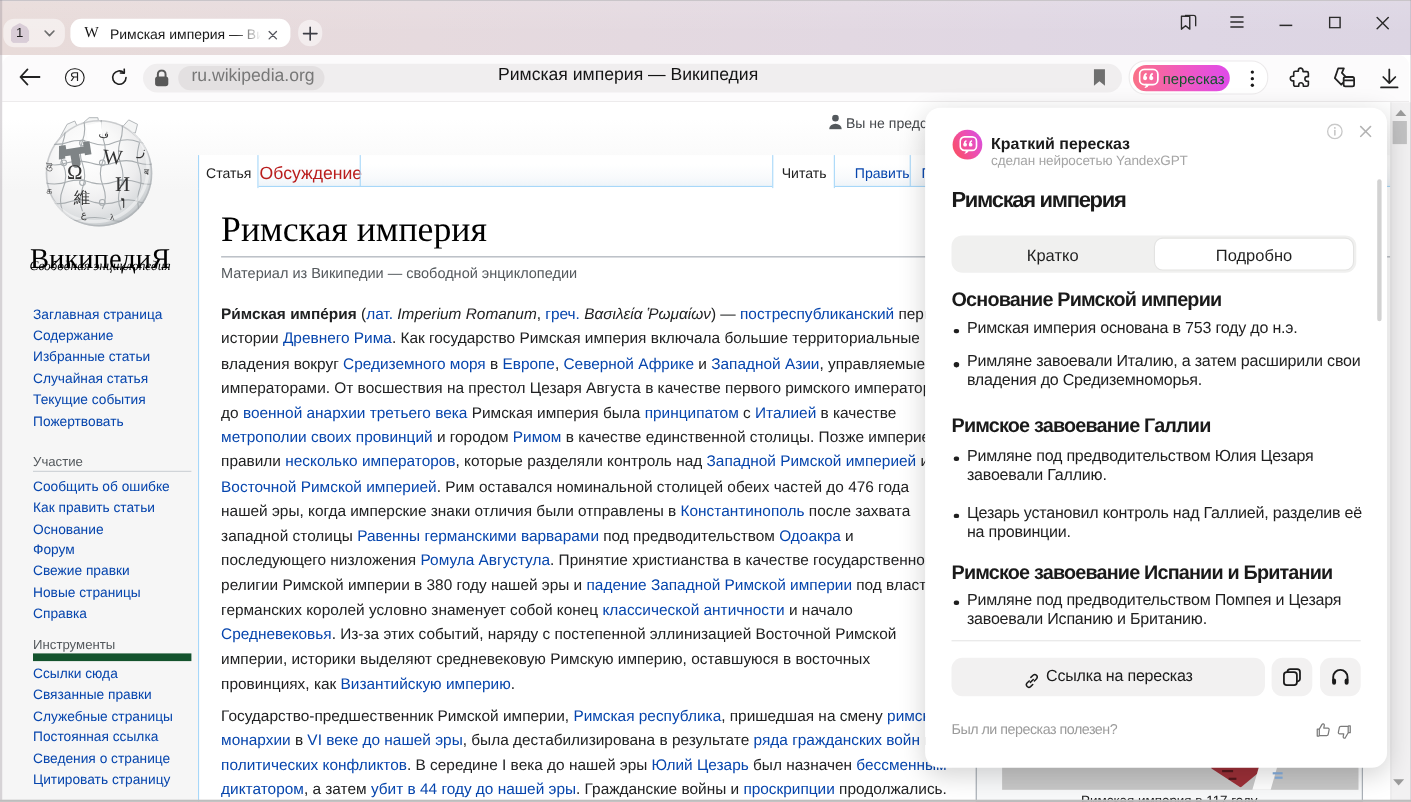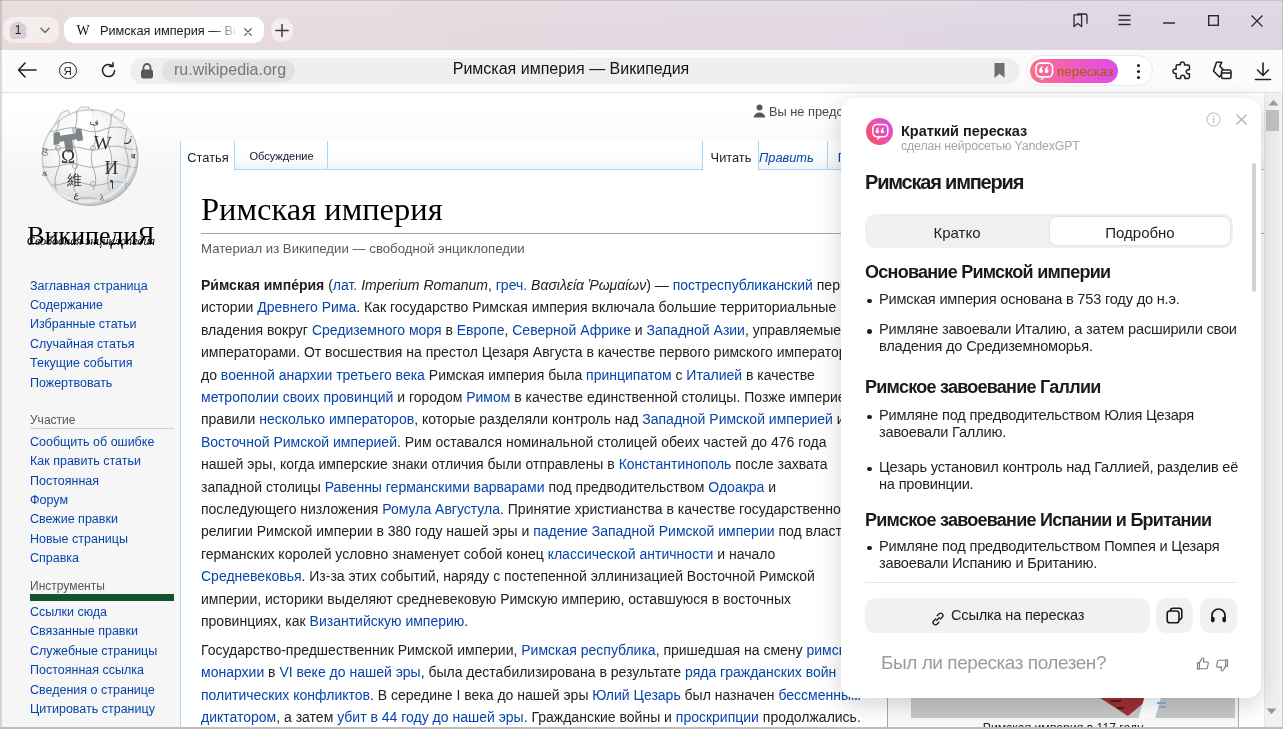--- a/index.html
+++ b/index.html
@@ -86,21 +86,21 @@
     <svg class="abs" style="left:1033px;top:12px" width="19" height="18" viewBox="0 0 19 18">
       <rect x="1" y="1.1" width="16.6" height="13.8" rx="4.4" fill="none" stroke="#fff" stroke-width="1.6"></rect>
       <path d="M6.2 14.2 q1.2 2.6 -1.2 4 q3.8 -0.4 4.8 -3.6 Z" fill="#fff"></path>
       <g fill="#fff">
         <circle cx="6" cy="9" r="1.9"></circle>
           <path d="M4.6 8.2 Q4.4 5.4 7 4.2 l0.7 1.3 Q6 6.4 6.4 8.2 Z"></path>
         <circle cx="11.6" cy="9" r="1.9"></circle>
           <path d="M10.2 8.2 Q10 5.4 12.6 4.2 l0.7 1.3 Q11.6 6.4 12 8.2 Z"></path>
       </g>
     </svg>
-    <div class="abs" style="left:1055px;top:14px;font-size:13.5px;color:#a16207;line-height:16px;">пересказ</div>
+    <div class="abs" style="left:1055px;top:14px;font-size:13.5px;color:#14532d;line-height:16px;">пересказ</div>
     <div class="abs" style="left:1135px;top:14px;width:3.2px;height:3.2px;border-radius:50%;background:#1a1a1a;box-shadow:0 6px 0 #1a1a1a,0 12px 0 #1a1a1a;"></div>
 
     <svg class="abs" style="left:1170px;top:11px" width="21" height="21" viewBox="0 0 24 24">
         <path d="M9.5 3.5 a2.4 2.4 0 0 1 4.8 0 v1.2 h4 a1.6 1.6 0 0 1 1.6 1.6 v3.6 h-1.2 a2.4 2.4 0 0 0 0 4.8 h1.2 v3.6 a1.6 1.6 0 0 1 -1.6 1.6 h-3.6 v-1.2 a2.4 2.4 0 0 0 -4.8 0 v1.2 H6.3 a1.6 1.6 0 0 1 -1.6 -1.6 v-4 H3.5 a2.4 2.4 0 0 1 0 -4.8 h1.2 v-3.6 a1.6 1.6 0 0 1 1.6 -1.6 h3.2 Z" fill="none" stroke="#222" stroke-width="1.7" stroke-linejoin="round"></path>
       </svg>
 
     <svg class="abs" style="left:1209px;top:11px" width="22" height="21" viewBox="0 0 22 21">
         <path d="M5.5 1.2 h5.2 l-1.8 4 5 5.2 -5.6 5.6 -5.8 -6 Z" fill="none" stroke="#222" stroke-width="1.6" stroke-linejoin="round"></path>
         <rect x="10.5" y="9" width="9.5" height="8.5" rx="1.5" fill="#fcfbfc" stroke="#222" stroke-width="1.6"></rect>
         <path d="M10.5 12 h9.5" stroke="#222" stroke-width="1.6"></path>
@@ -185,21 +185,21 @@
         <div>Содержание</div>
         <div>Избранные статьи</div>
         <div>Случайная статья</div>
         <div>Текущие события</div>
         <div>Пожертвовать</div>
     </div>
     <div class="abs" style="left:30px;top:320.5px;width:144px;font-size:12px;color:#54595d;border-bottom:1px solid #cdd1d5;line-height:13px;padding-bottom:1.5px;">Участие</div>
     <div class="abs" style="left:30px;top:339.7px;font-size:12.5px;line-height:19.4px;color:#0645ad;">
       <div>Сообщить об ошибке</div>
         <div>Как править статьи</div>
-        <div>Постоянная</div>
+        <div>Основание</div>
         <div>Форум</div>
         <div>Свежие правки</div>
         <div>Новые страницы</div>
         <div>Справка</div>
     </div>
     <div class="abs" style="left:30px;top:486.7px;width:144px;font-size:12px;color:#54595d;border-bottom:7px solid #14532d;line-height:13px;padding-bottom:1.5px;">Инструменты</div>
     <div class="abs" style="left:30px;top:510px;font-size:12.5px;line-height:19.4px;color:#0645ad;">
       <div>Ссылки сюда</div>
         <div>Связанные правки</div>
         <div>Служебные страницы</div>
@@ -212,25 +212,25 @@
       <svg width="13" height="14" viewBox="0 0 13 14">
           <circle cx="6.5" cy="3.4" r="3" fill="#54595d"></circle>
           <path d="M0.8 13.5 a5.7 5 0 0 1 11.4 0 Z" fill="#54595d"></path>
         </svg>
     </div>
     <div class="abs" style="left:769px;top:11px;font-size:12.8px;color:#46494d;white-space:nowrap;">Вы не представились системе</div>
 
     <div class="abs" style="left:181px;top:48px;width:1083px;height:29px;background:linear-gradient(#ffffff 30%,#f8fafc 75%,#eef4f9);border-bottom:1px solid #a7d7f9;"></div>
     <div class="abs" style="left:180px;top:48px;width:55px;height:30px;background:#fff;border-left:1px solid #a7d7f9;border-right:1px solid #a7d7f9;"></div>
     <div class="abs" style="left:181px;top:56.5px;width:54px;text-align:center;font-size:12.8px;color:#222;">Статья</div>
-    <div class="abs" style="left:236px;top:56.5px;width:91px;text-align:center;font-size:11px;color:#0f172a;">Обсуждение</div>
+    <div class="abs" style="left:236px;top:56.5px;width:91px;text-align:center;font-size:16px;color:#b91c1c;">Обсуждение</div>
     <div class="abs" style="left:327px;top:48px;width:1px;height:29px;background:#a7d7f9;"></div>
     <div class="abs" style="left:702px;top:48px;width:57px;height:30px;background:#fff;border-left:1px solid #a7d7f9;border-right:1px solid #a7d7f9;"></div>
     <div class="abs" style="left:703px;top:56.5px;width:56px;text-align:center;font-size:12.8px;color:#222;">Читать</div>
-    <div class="abs" style="left:759px;top:56.5px;width:68px;text-align:left;font-size:12.8px;color:#0645ad;font-style:italic;">Править</div>
+    <div class="abs" style="left:759px;top:56.5px;width:68px;text-align:right;font-size:12.8px;color:#0645ad;">Править</div>
     <div class="abs" style="left:827px;top:48px;width:1px;height:29px;background:#a7d7f9;"></div>
     <div class="abs" style="left:828px;top:56.5px;width:50px;text-align:center;font-size:12.8px;color:#0645ad;">Пере</div>
 
     <div class="abs" style="left:201px;top:99px;font-family:'Liberation Serif',serif;font-size:32.5px;line-height:34px;color:#000;">Римская империя</div>
     <div class="abs" style="left:201px;top:139.5px;width:1063px;border-top:1px solid #a2a9b1;"></div>
     <div class="abs" style="left:201px;top:148px;font-size:13.2px;color:#54595d;">Материал из Википедии — свободной энциклопедии</div>
 
     <div class="abs" id="para1" style="left:201px;top:181px;font-size:14px;line-height:22.4px;color:#202122;white-space:nowrap;">
 <b>Ри́мская импе́рия</b> (<a>лат.</a> <i>Imperium Romanum</i>, <a>греч.</a> <i>Βασιλεία Ῥωμαίων</i>) — <a>постреспубликанский</a> период<br>
 истории <a>Древнего Рима</a>. Как государство Римская империя включала большие территориальные<br>
@@ -331,21 +331,21 @@
     <svg class="abs" style="left:325px;top:509px" width="17" height="17" viewBox="0 0 17 17">
         <rect x="1.2" y="4" width="11.8" height="11.8" rx="2.6" fill="none" stroke="#1a1a1a" stroke-width="1.6"></rect>
         <path d="M4.4 4 V3.8 a2.6 2.6 0 0 1 2.6 -2.6 h6.2 a2.6 2.6 0 0 1 2.6 2.6 v6.2 a2.6 2.6 0 0 1 -2.6 2.6 h-0.2" fill="none" stroke="#1a1a1a" stroke-width="1.6"></path>
       </svg>
     <div class="abs" style="left:359px;top:500.4px;width:37px;height:34.3px;border-radius:10px;background:#f2f1f1;"></div>
     <svg class="abs" style="left:368px;top:508px" width="19" height="19" viewBox="0 0 19 19">
         <path d="M3 12 v-2.5 a6.5 6.5 0 0 1 13 0 V12" fill="none" stroke="#1a1a1a" stroke-width="1.7" stroke-linecap="round"></path>
         <rect x="2" y="10.8" width="3.6" height="5.6" rx="1.8" fill="#1a1a1a"></rect>
         <rect x="13.4" y="10.8" width="3.6" height="5.6" rx="1.8" fill="#1a1a1a"></rect>
       </svg>
-    <div class="abs" style="left:24px;top:557.4px;font-size:19px;letter-spacing:-0.45px;color:#9b9b9b;line-height:15px;margin-left:16px;">Был ли пересказ полезен?</div>
+    <div class="abs" style="left:24px;top:557.4px;font-size:13px;letter-spacing:-0.45px;color:#9b9b9b;line-height:15px;">Был ли пересказ полезен?</div>
     <svg class="abs" style="left:354px;top:558px" width="15" height="15" viewBox="0 0 24 24">
         <path d="M7 10 v11 M7 11 h-3 v10 h3 M7 11 l4 -7 a1.8 1.8 0 0 1 3.3 1 l-0.8 4.5 h6 a1.8 1.8 0 0 1 1.8 2.1 l-1.4 7 a2.2 2.2 0 0 1 -2.2 1.8 H7" fill="none" stroke="#7b7b7b" stroke-width="1.8" stroke-linejoin="round"></path>
       </svg>
     <svg class="abs" style="left:374px;top:560px" width="15" height="15" viewBox="0 0 24 24" transform="rotate(180)">
         <path d="M7 10 v11 M7 11 h-3 v10 h3 M7 11 l4 -7 a1.8 1.8 0 0 1 3.3 1 l-0.8 4.5 h6 a1.8 1.8 0 0 1 1.8 2.1 l-1.4 7 a2.2 2.2 0 0 1 -2.2 1.8 H7" fill="none" stroke="#7b7b7b" stroke-width="1.8" stroke-linejoin="round"></path>
       </svg>
 
     <div class="abs" style="left:411px;top:65px;width:4px;height:129px;border-radius:2px;background:#d2d2d2;"></div>
   </div>
 

